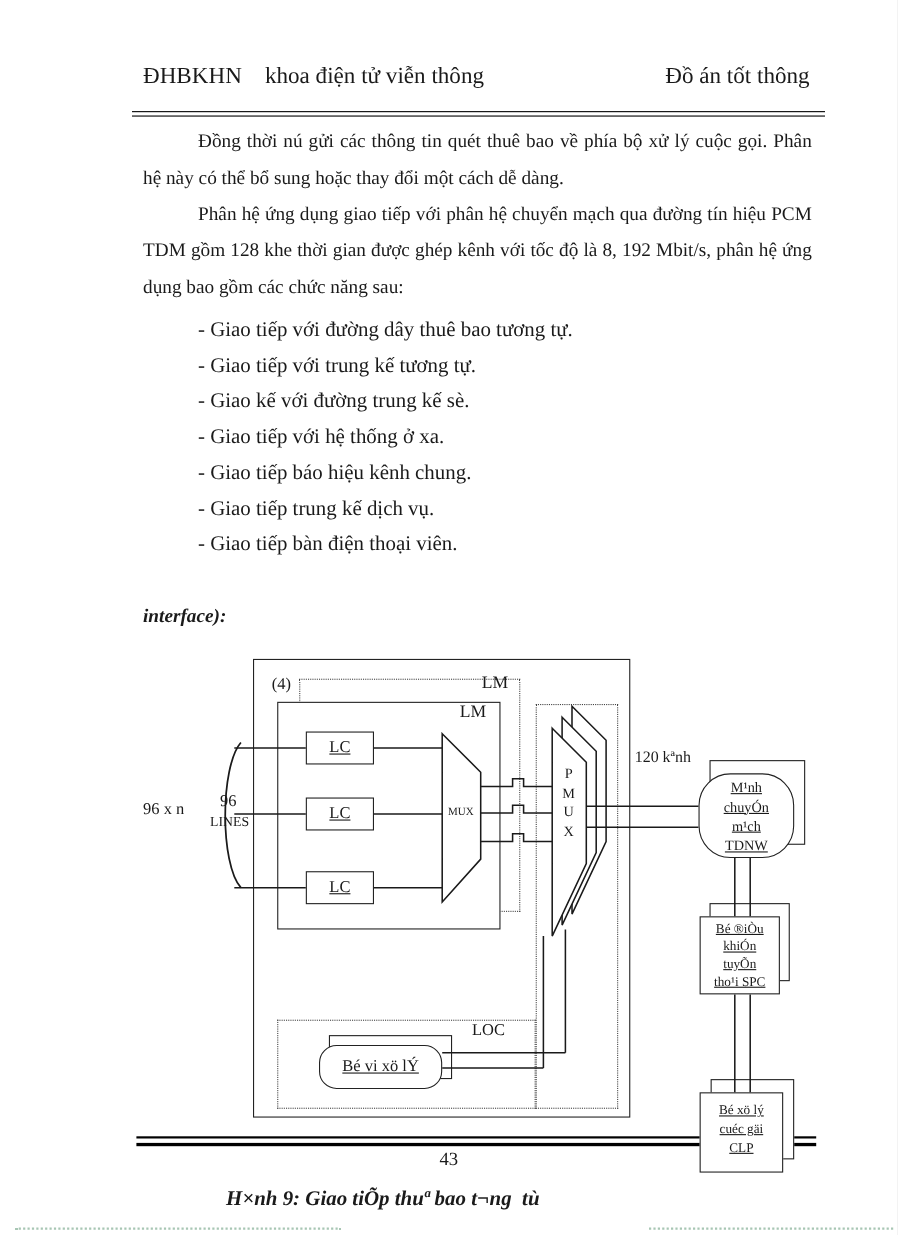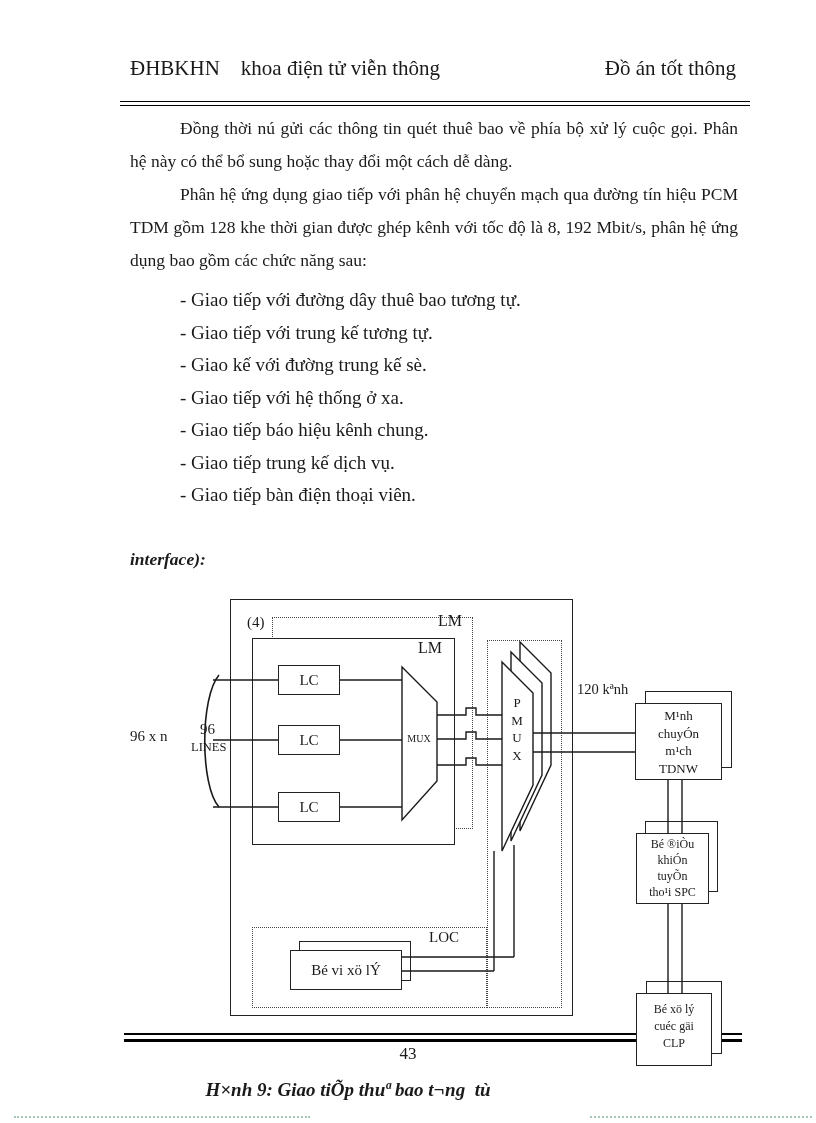--- a/index.html
+++ b/index.html
@@ -8,21 +8,21 @@
   .abs{position:absolute;}
   .pre{white-space:pre;}
   
   .hdr{top:56px;font-size:21px;}
   .hdr-rule{left:120px;top:101px;width:630px;height:3px;border-top:1.6px solid #000;border-bottom:1.6px solid #000;}
   
   .para{left:130px;width:608px;font-size:17.5px;line-height:33px;text-align:justify;text-indent:50px;}
   .list{left:180px;top:284px;font-size:19px;line-height:32.5px;}
   .hline{font-size:17.5px;font-weight:bold;font-style:italic;}
   
-  .box{border:1.4px solid #222;background:#fff;box-sizing:border-box;}
+  .box{border:1.4px solid #222;background:#fff;box-sizing:border-box;text-decoration:underline;}
   .nobg{background:transparent;}
   .dot{border:1.2px dotted #444;background:transparent;box-sizing:border-box;}
   .lbl{font-size:15px;}
   .cbox{display:flex;flex-direction:column;align-items:center;justify-content:flex-start;text-align:center;}
   .lc{display:flex;align-items:center;justify-content:center;font-size:15px;}
   svg{position:absolute;left:0;top:0;pointer-events:none;}
   .footer-rule{left:124px;top:1033px;width:618px;height:4px;border-top:2px solid #000;border-bottom:3px solid #000;}
   .green-dot{border-top:2px dotted #a8c6b4;height:0;}
 </style>
 </head>
@@ -60,26 +60,26 @@
       <span>LC</span>
     </div>
   <div class="abs box lc" style="left:278px;top:725px;width:62px;height:30px;">
       <span>LC</span>
     </div>
   <div class="abs box lc" style="left:278px;top:792px;width:62px;height:30px;">
       <span>LC</span>
     </div>
 
   <div class="abs box" style="left:299px;top:941px;width:112px;height:40px;"></div>
-  <div class="abs box lc" style="left:290px;top:950px;width:112px;height:40px;">
+  <div class="abs box lc" style="left:290px;top:950px;width:112px;height:40px;border-radius:16px;">
       <span>Bé vi xö lÝ</span>
     </div>
 
   <div class="abs box" style="left:645px;top:691px;width:87px;height:77px;"></div>
-  <div class="abs box cbox" style="left:635px;top:703px;width:87px;height:77px;font-size:13px;line-height:17.5px;padding-top:3px;">
+  <div class="abs box cbox" style="left:635px;top:703px;width:87px;height:77px;font-size:13px;line-height:17.5px;padding-top:3px;border-radius:29px;">
     <div>M¹nh</div>
     <div>chuyÓn</div>
     <div>m¹ch</div>
     <div>TDNW</div>
   </div>
 
   <div class="abs box" style="left:645px;top:821px;width:73px;height:71px;"></div>
   <div class="abs box cbox" style="left:636px;top:833px;width:73px;height:71px;font-size:12px;line-height:16px;padding-top:2px;">
     <div>Bé ®iÒu</div>
     <div>khiÓn</div>

